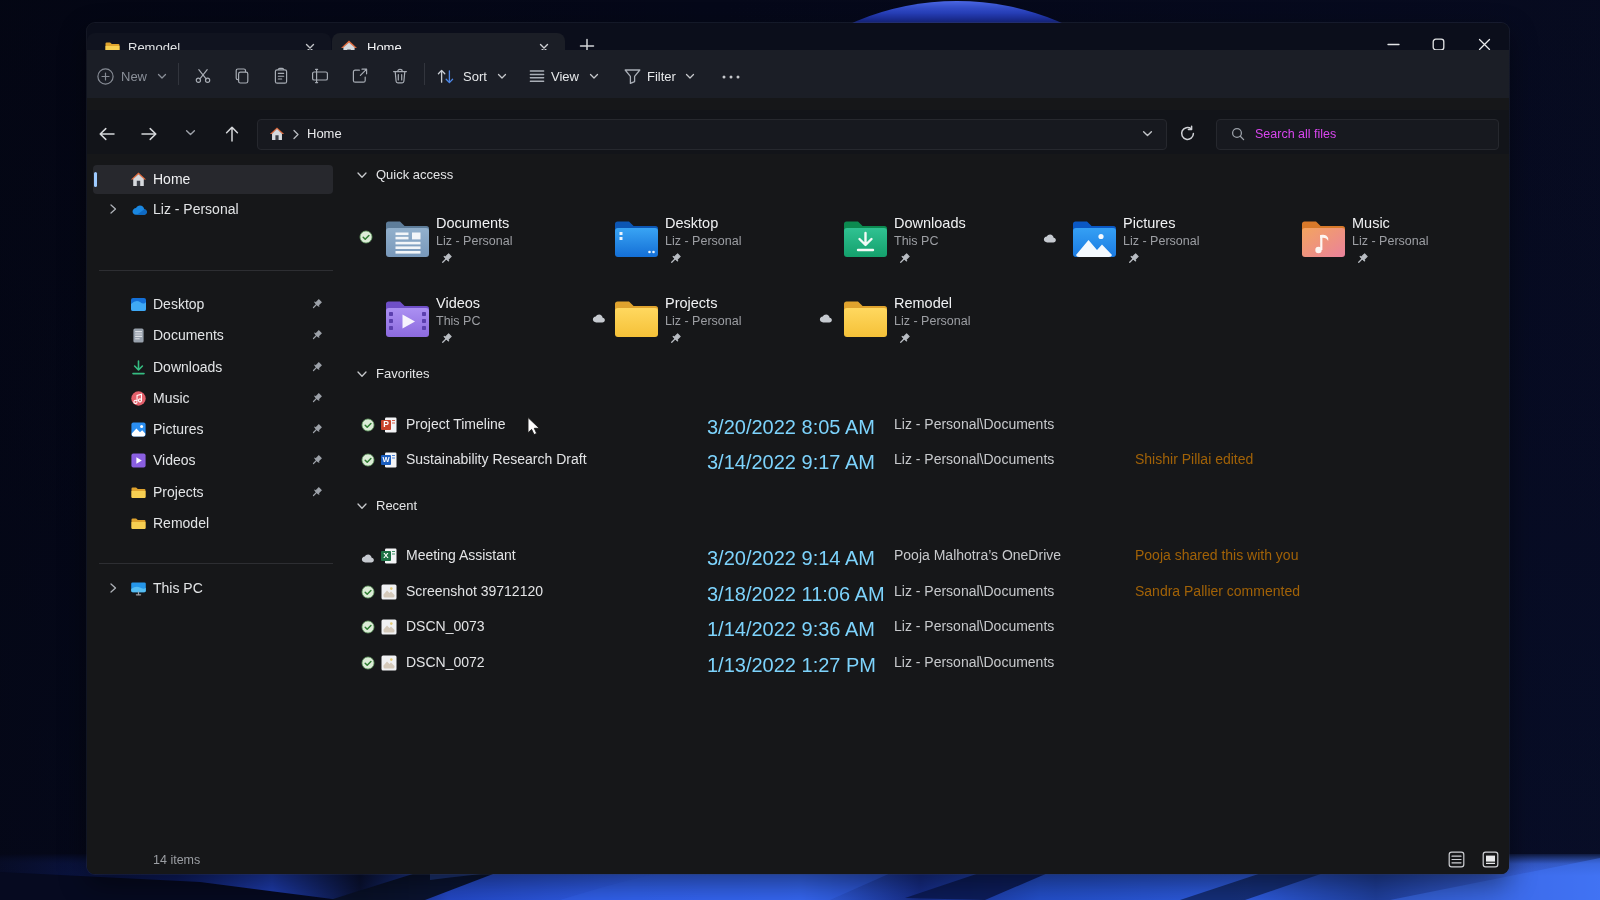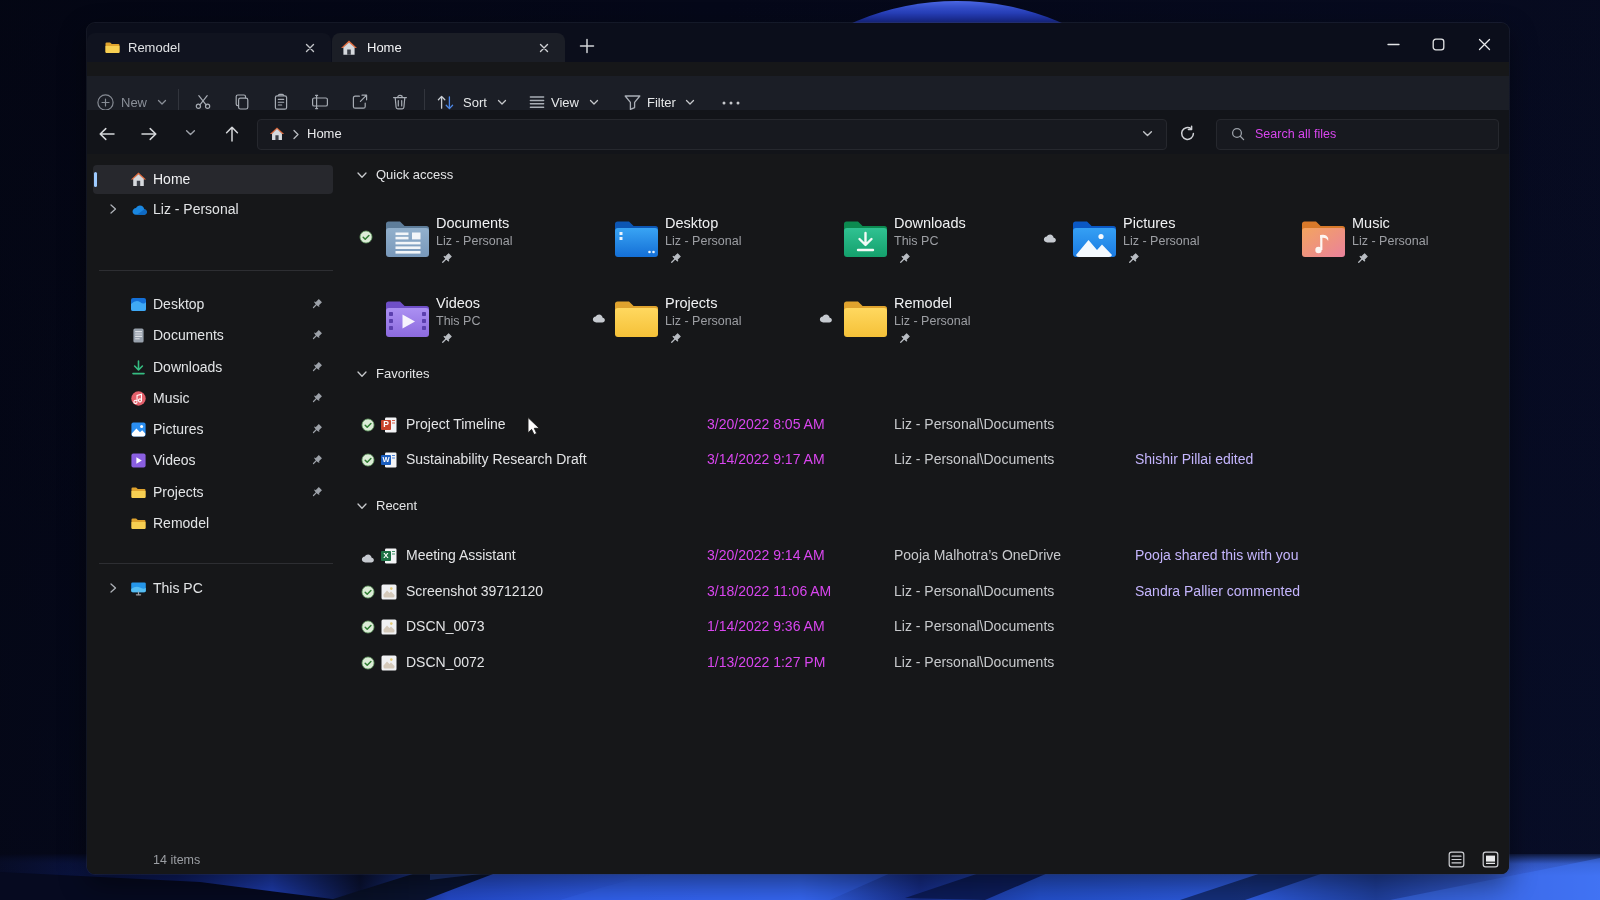--- a/index.html
+++ b/index.html
@@ -14,21 +14,21 @@
 
 #tabbar{position:absolute;left:0;top:0;width:100%;height:39px;background:#0b0e1b;}
 .tab{position:absolute;top:10px;height:29px;display:flex;align-items:center;border-radius:8px 8px 0 0;}
 #tab1{left:0;width:244px;background:#10131f;}
 #tab2{left:245px;width:233px;background:#1b1e26;border-radius:8px 8px 0 0;}
 .tab .lbl{font-size:13px;color:#dfe1e4;margin-left:10px;}
 .tab .x{position:absolute;right:14px;top:8px;width:14px;height:14px;}
 #plus{position:absolute;left:492px;top:15px;width:16px;height:16px;}
 .capbtn{position:absolute;top:15px;}
 
-#toolbar{position:absolute;left:0;top:53px;width:100%;height:48px;background:#1b1e26;}
+#toolbar{position:absolute;left:0;top:27px;width:100%;height:48px;background:#1b1e26;}
 #toolbar .sep{position:absolute;top:13px;width:1px;height:22px;background:#32353d;}
 .tbi{position:absolute;top:17px;}
 .tbl{position:absolute;top:19px;font-size:13px;color:#e6e8ea;}
 
 #addr{position:absolute;left:0;top:87px;width:100%;height:44px;background:#121419;}
 .navi{position:absolute;top:14px;}
 .box{position:absolute;top:9px;height:31px;background:#17191f;border:1px solid #26282e;border-radius:4px;box-sizing:border-box;}
 #abox{left:170px;width:910px;}
 #sbox{left:1129px;width:283px;}
 
@@ -46,23 +46,23 @@
 .tile{position:absolute;width:225px;height:100px;}
 .tile .fic{position:absolute;left:0;top:0;width:47px;height:46px;}
 .tile .t1{position:absolute;left:52px;top:0px;font-size:14.5px;color:#f0f1f3;white-space:nowrap;}
 .tile .t2{position:absolute;left:52px;top:19px;font-size:12.5px;color:#9d9fa4;white-space:nowrap;}
 .tile .pin{position:absolute;left:55px;top:37px;width:14px;height:14px;}
 .ov{position:absolute;width:14px;height:14px;}
 .frow{position:absolute;left:0;width:1164px;height:24px;}
 .frow .st{position:absolute;left:16px;top:5px;width:14px;height:14px;}
 .frow .fi{position:absolute;left:35px;top:3px;width:18px;height:18px;}
 .frow .nm{position:absolute;left:61px;top:3px;font-size:14px;color:#e3e4e6;white-space:nowrap;}
-.frow .dt{position:absolute;left:362px;top:3px;font-size:14px;color:#d946ef;white-space:nowrap;}
+.frow .dt{position:absolute;left:362px;top:3px;font-size:20px;color:#7dd3fc;white-space:nowrap;}
 .frow .lc{position:absolute;left:549px;top:3px;font-size:14px;color:#c7c9cc;white-space:nowrap;}
-.frow .ac{position:absolute;left:790px;top:3px;font-size:14px;color:#c4b5fd;white-space:nowrap;}
+.frow .ac{position:absolute;left:790px;top:3px;font-size:14px;color:#a16207;white-space:nowrap;}
 
 #status{position:absolute;left:0;top:825px;width:100%;height:26px;background:#161719;}
 #status .cnt{position:absolute;left:18px;top:5px;font-size:12.5px;color:#9b9ea3;margin-left:48px;}
 </style>
 </head>
 <body>
 <div id="desk">
     <div class="tint"></div>
     <div id="dome"></div>
 <svg id="ribbons" width="1600" height="900" viewBox="0 0 1600 900">

